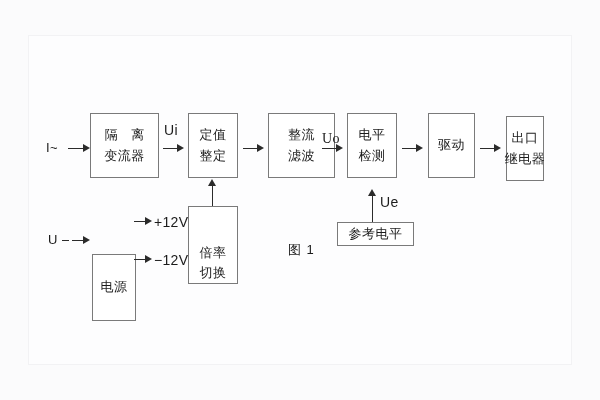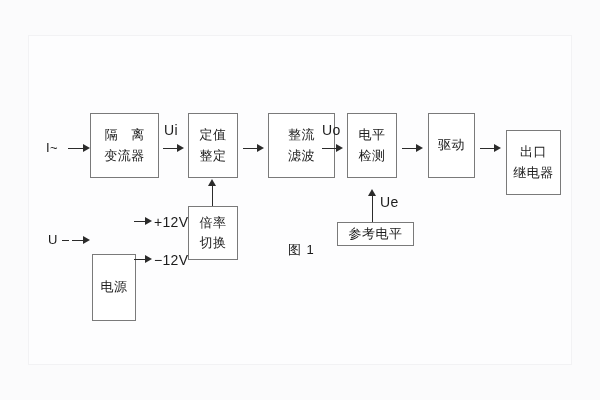--- a/index.html
+++ b/index.html
@@ -118,40 +118,40 @@
   </div>
 
   <div class="hline" style="left:243px; top:148px; width:15px;"></div>
   <div class="arrow-r" style="left:257px; top:144px;"></div>
 
   <div class="box" style="left:268px; top:113px; width:67px; height:65px;">
     <span class="ln">整流</span>
     <span class="ln">滤波</span>
   </div>
 
-  <div class="lbl" style="left:322px; top:122px;">Uo</div>
+  <div class="lbl" style="left:322px; top:131px;font-family:Liberation Serif, serif;">Uo</div>
   <div class="hline" style="left:322px; top:148px; width:15px;"></div>
   <div class="arrow-r" style="left:336px; top:144px;"></div>
 
   <div class="box" style="left:347px; top:113px; width:50px; height:65px;">
     <span class="ln">电平</span>
     <span class="ln">检测</span>
   </div>
 
   <div class="hline" style="left:402px; top:148px; width:15px;"></div>
   <div class="arrow-r" style="left:416px; top:144px;"></div>
 
   <div class="box" style="left:428px; top:113px; width:47px; height:65px;">
     <span class="ln">驱动</span>
   </div>
 
   <div class="hline" style="left:480px; top:148px; width:15px;"></div>
   <div class="arrow-r" style="left:494px; top:144px;"></div>
 
-  <div class="box" style="left:506px; top:130px; width:55px; height:65px;">
+  <div class="box" style="left:506px; top:116px; width:38px; height:65px;">
     <span class="ln">出口</span>
     <span class="ln">继电器</span>
   </div>
 
   <div class="lbl big" style="left:48px; top:232px;">U</div>
   <div class="dash" style="left:62px; top:240px; width:7px;"></div>
   <div class="hline" style="left:72px; top:240px; width:12px;"></div>
   <div class="arrow-r" style="left:83px; top:236px;"></div>
 
   <div class="box" style="left:92px; top:206px; width:44px; height:67px;margin-top:48px;">
@@ -159,21 +159,21 @@
   </div>
 
   <div class="hline" style="left:134px; top:221px; width:12px;"></div>
   <div class="arrow-r" style="left:145px; top:217px;"></div>
   <div class="lbl" style="left:154px; top:214px;">+12V</div>
 
   <div class="hline" style="left:134px; top:259px; width:12px;"></div>
   <div class="arrow-r" style="left:145px; top:255px;"></div>
   <div class="lbl" style="left:154px; top:252px;">−12V</div>
 
-  <div class="box" style="left:188px; top:206px; width:50px; height:54px;">
+  <div class="box" style="left:188px; top:206px; width:50px; height:78px;justify-content:flex-end;">
     <span class="ln">倍率</span>
     <span class="ln">切换</span>
   </div>
 
   <div class="vline" style="left:212px; top:185px; height:21px;"></div>
   <div class="arrow-u" style="left:208px; top:179px;"></div>
 
   <div class="box" style="left:337px; top:222px; width:77px; height:24px;">
     <span class="ln">参考电平</span>
   </div>

